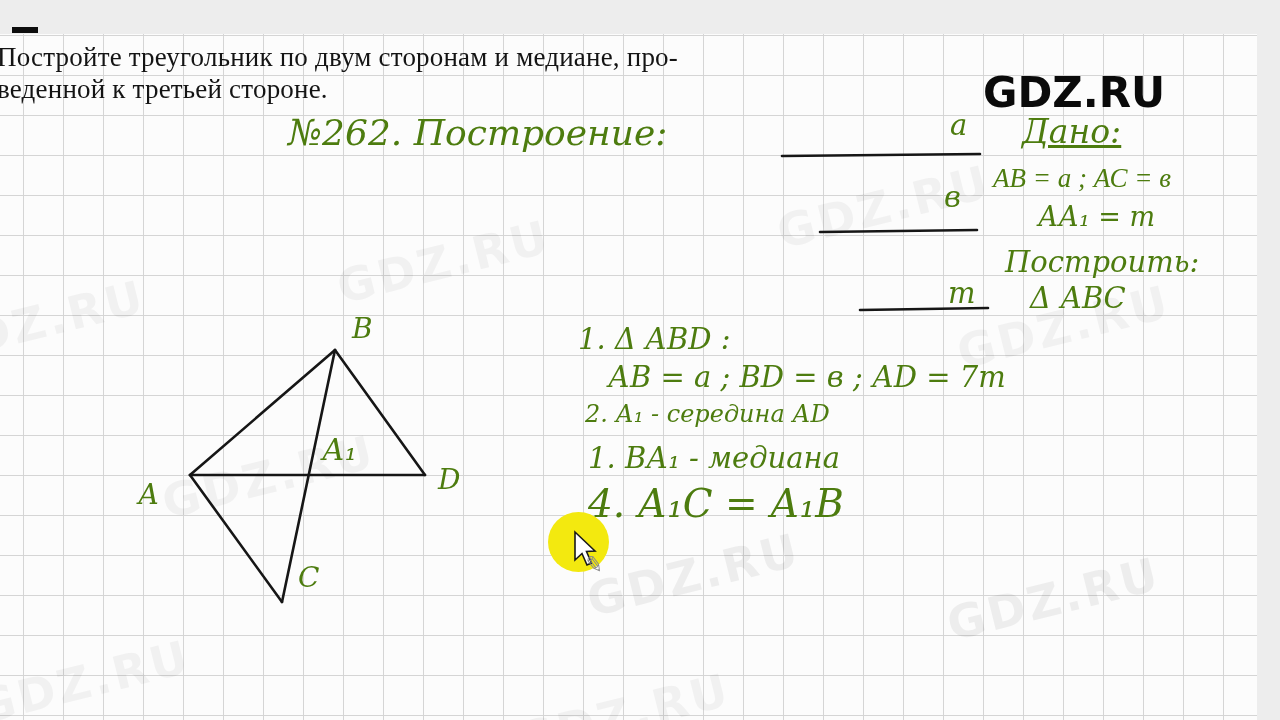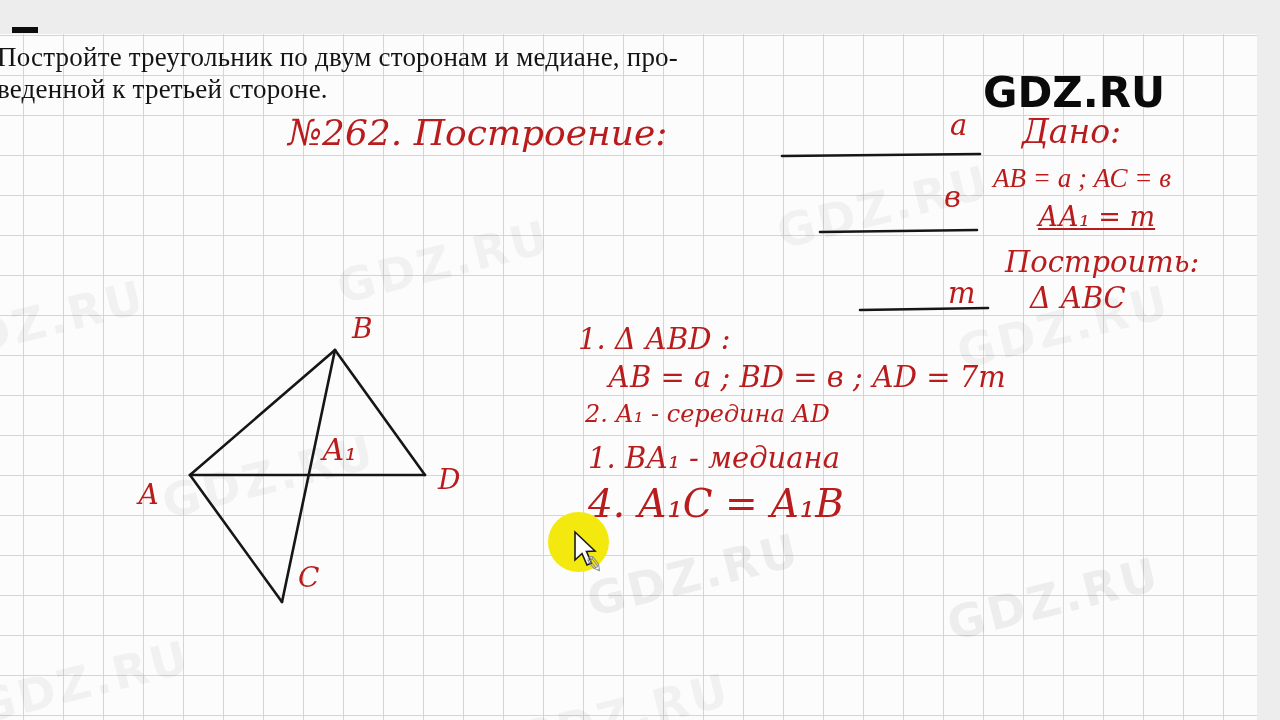--- a/index.html
+++ b/index.html
@@ -42,21 +42,21 @@
     position:absolute; left:983px; top:68px;
     font-family:"DejaVu Sans", sans-serif;
     font-weight:800; font-size:42px; color:#0a0a0a;
     letter-spacing:0px;
   }
   
   .hand {
     position:absolute;
     font-family:"DejaVu Serif", serif;
     font-style:italic;
-    color:#b91c1c;
+    color:#4d7c0f;
     white-space:nowrap;
     text-align:right;
   }
   .tick { position:absolute; left:12px; top:27px; width:26px; height:6px; background:#0d0d0d; }
   svg.overlay { position:absolute; left:0; top:0; width:1280px; height:720px; pointer-events:none; }
   .highlight {
     position:absolute; left:548px; top:512px; width:61px; height:60px;
     border-radius:50%; background:#f3e90f;
   }
   .penicon {
@@ -83,23 +83,23 @@
 
 <div class="tick"></div>
 
 <div class="printed" style="top:42px;">Постройте треугольник по двум сторонам и медиане, про-</div>
 <div class="printed" style="top:74px;">веденной к третьей стороне.</div>
 
 <div class="logo">GDZ.RU</div>
 
 <div class="hand" style="left:288px; top:112px; font-size:36px;">№262. Построение:</div>
 
-<div class="hand" style="left:1022px; top:112px; font-size:33px;">Дано:</div>
+<div class="hand" style="left:1022px; top:112px; font-size:33px;text-decoration:underline;">Дано:</div>
 <div class="hand" style="left:993px;  top:163px; font-size:27px;font-family:Liberation Serif, serif;">АВ = а ; АС = в</div>
-<div class="hand" style="left:1038px; top:201px; font-size:27px;text-decoration:underline;">АА₁ = m</div>
+<div class="hand" style="left:1038px; top:201px; font-size:27px;">АА₁ = m</div>
 <div class="hand" style="left:1005px; top:245px; font-size:29px;">Построить:</div>
 <div class="hand" style="left:1030px; top:281px; font-size:29px;">Δ АВС</div>
 
 <div class="hand" style="left:950px; top:108px; font-size:29px;">a</div>
 <div class="hand" style="left:944px; top:180px; font-size:29px;">в</div>
 <div class="hand" style="left:948px; top:276px; font-size:29px;">m</div>
 
 <div class="hand" style="left:578px; top:322px; font-size:29px;">1. Δ АВD :</div>
 <div class="hand" style="left:608px; top:360px; font-size:29px;">АВ = а ; ВD = в ; АD = 7m</div>
 <div class="hand" style="left:585px; top:400px; font-size:24px;">2. А₁ - середина АD</div>

